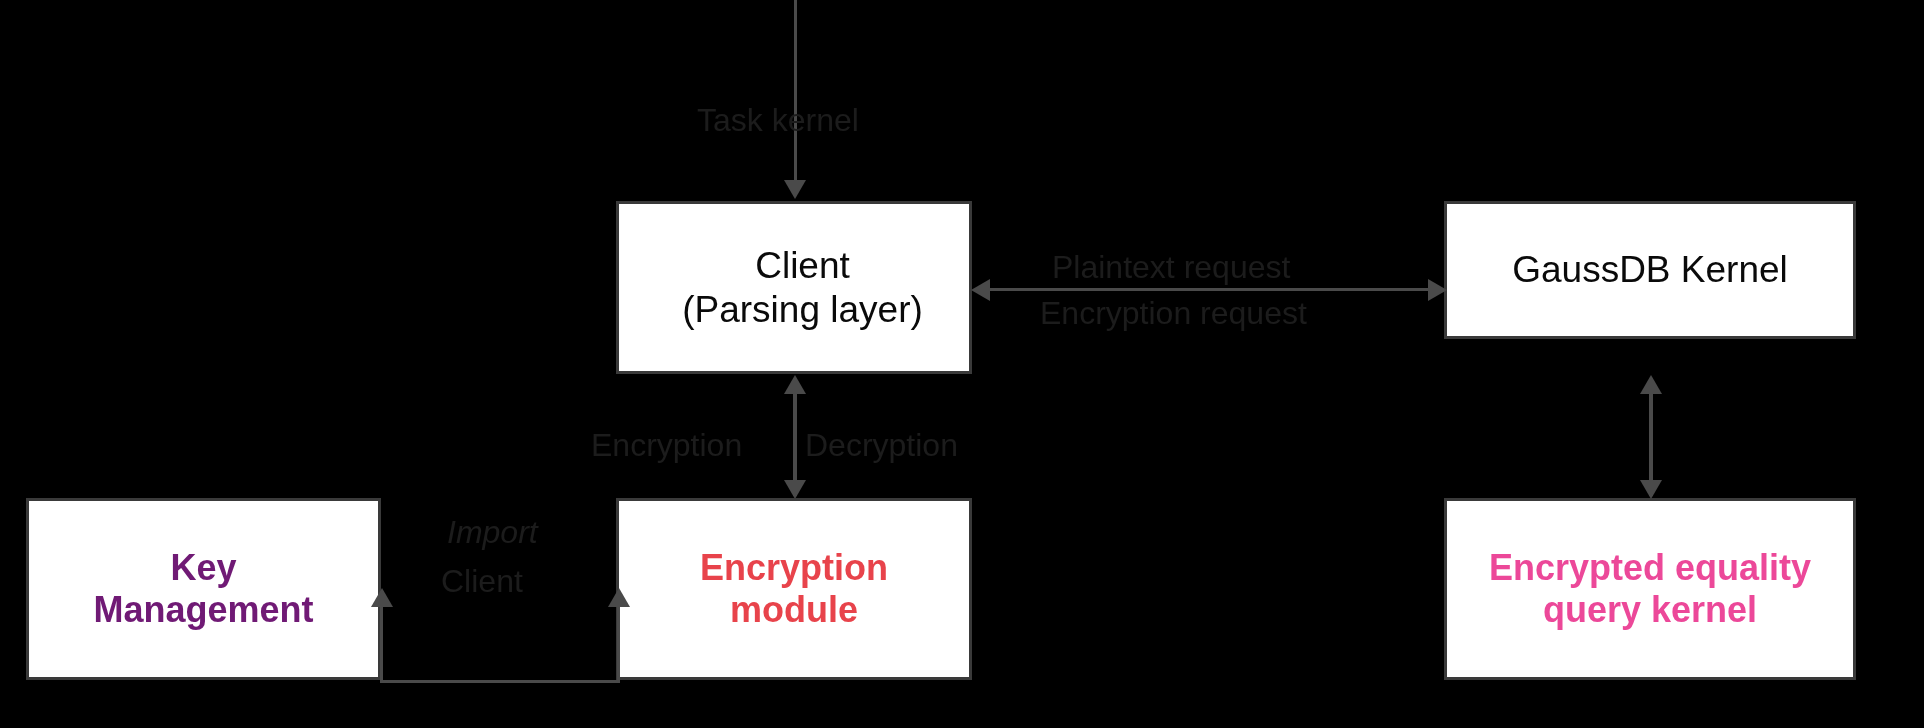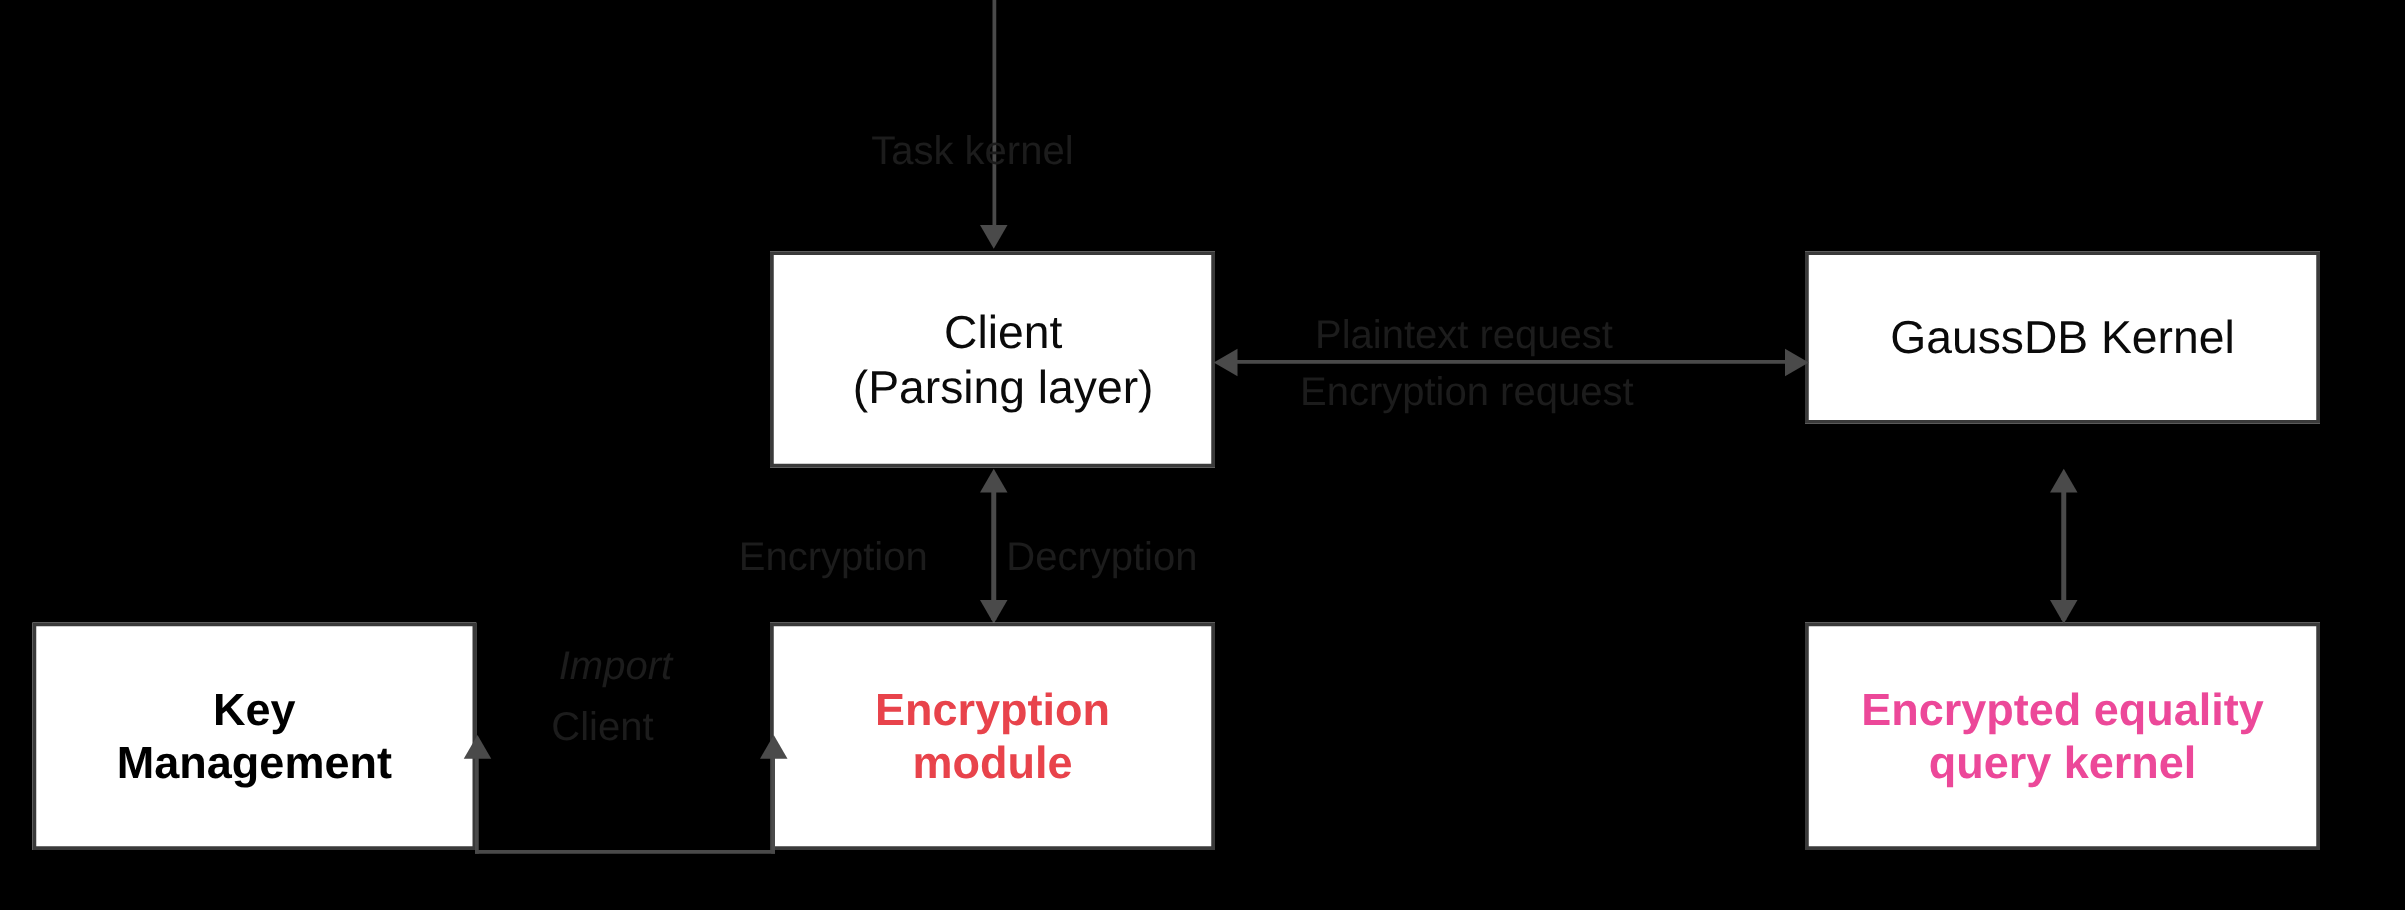--- a/index.html
+++ b/index.html
@@ -109,21 +109,21 @@
   <div class="edge-label" style="left:1052px; top:247px;">Plaintext request</div>
   <div class="edge-label" style="left:1040px; top:293px;">Encryption request</div>
 
   <div class="line-v" style="left:793px; top:393px; width:4px; height:103px;"></div>
   <div class="arrow arrow-up" style="left:784px; top:375px;"></div>
   <div class="arrow arrow-down" style="left:784px; top:480px;"></div>
   <div class="edge-label" style="left:591px; top:425px;">Encryption</div>
   <div class="edge-label" style="left:805px; top:425px;">Decryption</div>
 
   <div class="node accent" style="left:26px; top:498px; width:355px; height:182px; color:#e8434b;">
-    <span class="node-label" style="color:#000000;">Key
+    <span class="node-label" style="color:#701a75;">Key
 Management</span>
   </div>
 
   <div class="node accent" style="left:616px; top:498px; width:356px; height:182px; color:#e8434b;">
     <span class="node-label" style="color:#e8434b;">Encryption
 module</span>
   </div>
 
   <div class="line-h" style="left:380px; top:680px; width:240px;"></div>
   <div class="line-v" style="left:380px; top:605px; height:78px;"></div>

